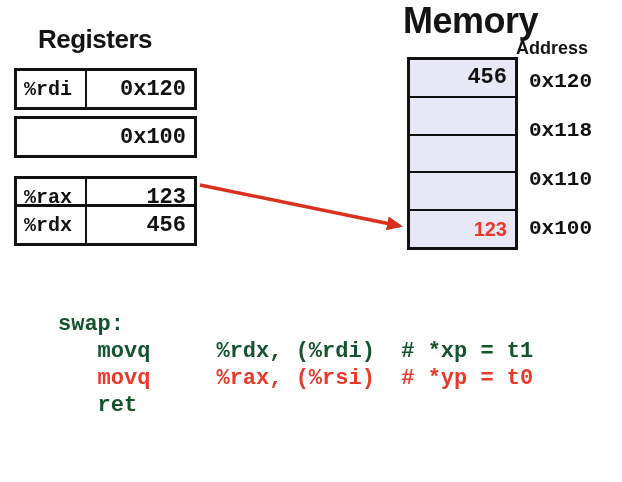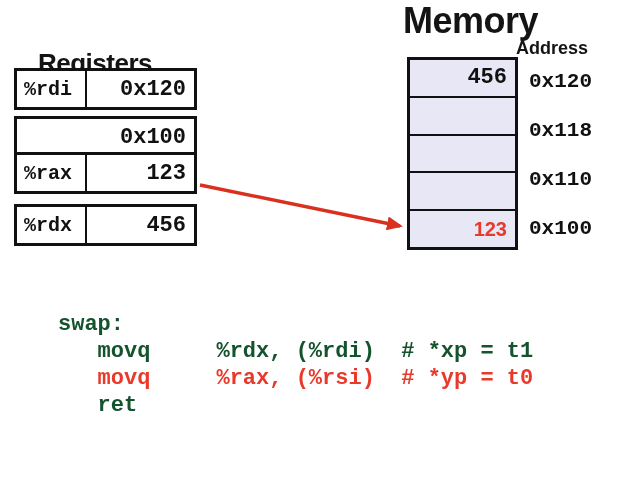--- a/index.html
+++ b/index.html
@@ -11,21 +11,21 @@
     overflow: hidden;
   }
   .abs { position: absolute; }
 
   
   .panel-title {
     font-weight: bold;
     color: #141414;
     letter-spacing: -0.5px;
   }
-  #registers-title { left: 38px; top: 24px; font-size: 26px; margin-top: 24px; }
+  #registers-title { left: 38px; top: 24px; font-size: 26px; }
   #memory-title    { left: 403px; top: 0px; width: 116px; text-align: right; font-size: 36px; }
   #address-label   { left: 516px; top: 38px; font-size: 18px; font-weight: bold; color: #141414; }
 
   
   .reg-box {
     left: 14px; width: 183px; height: 42px;
     border: 3px solid #111;
     background: #fff;
     box-sizing: border-box;
     display: flex;
@@ -102,21 +102,21 @@
 
 <div class="abs panel-title" id="registers-title">Registers</div>
 
 <div class="abs reg-box" style="top:68px">
   <div class="reg-name">%rdi</div>
   <div class="reg-value">0x120</div>
 </div>
 <div class="abs reg-box" style="top:116px">
   <div class="reg-value">0x100</div>
 </div>
-<div class="abs reg-box" style="top:152px">
+<div class="abs reg-box" style="top:176px">
   <div class="reg-name">%rax</div>
   <div class="reg-value">123</div>
 </div>
 <div class="abs reg-box" style="top:204px">
   <div class="reg-name">%rdx</div>
   <div class="reg-value">456</div>
 </div>
 
 <div class="abs panel-title" id="memory-title">Memory</div>
 <div class="abs" id="address-label">Address</div>

